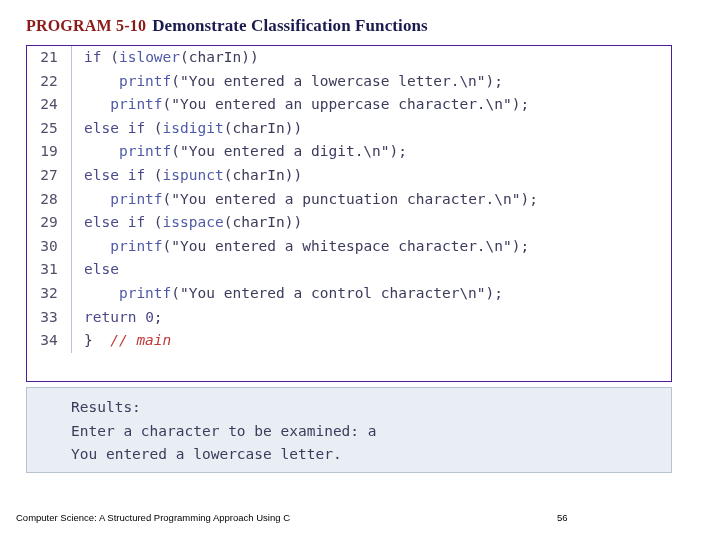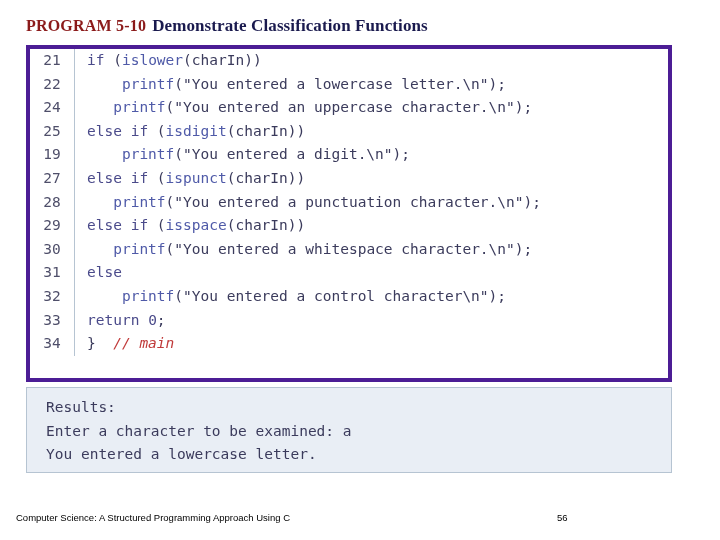--- a/index.html
+++ b/index.html
@@ -44,21 +44,21 @@
   }
 
   
   .code-box {
     position: absolute;
     left: 26px;
     top: 45px;
     width: 646px;
     height: 337px;
     background: #ffffff;
-    border: 4px solid #4c1d95;
+    border: 1px solid #4c1d95;
     box-sizing: border-box;
   }
   .code-table {
     border-collapse: collapse;
     width: 100%;
   }
   .code-table td {
     padding: 0;
     vertical-align: top;
   }
@@ -93,21 +93,21 @@
   
   .results-box {
     position: absolute;
     left: 26px;
     top: 387px;
     width: 646px;
     height: 86px;
     background: #e9eef5;
     border: 1px solid #b6c4d2;
     box-sizing: border-box;
-    padding: 8px 0 0 19px;
+    padding: 8px 0 0 44px;
   }
   .results-line {
     font-family: "DejaVu Sans Mono", monospace;
     font-size: 14.5px;
     line-height: 23.6px;
     color: #3b3b5c;
     white-space: pre;
   }
 
   

